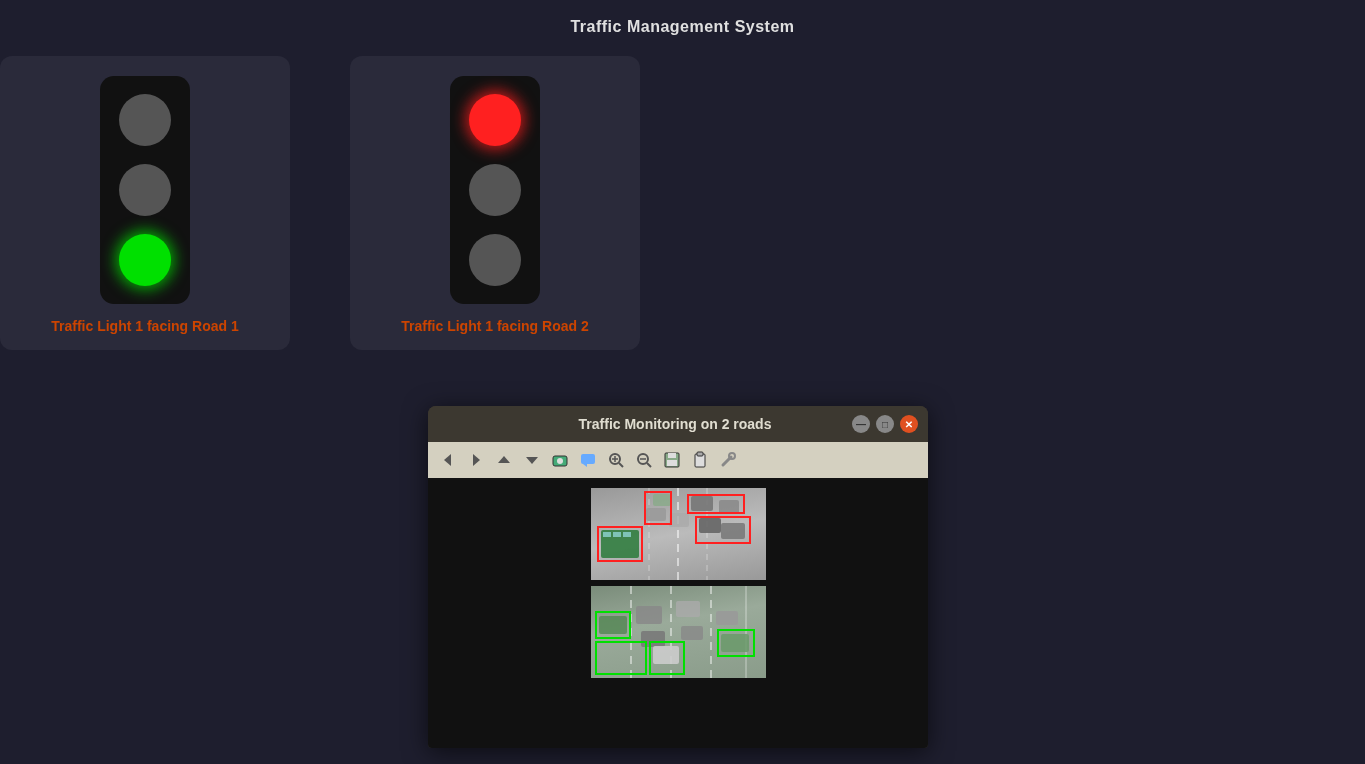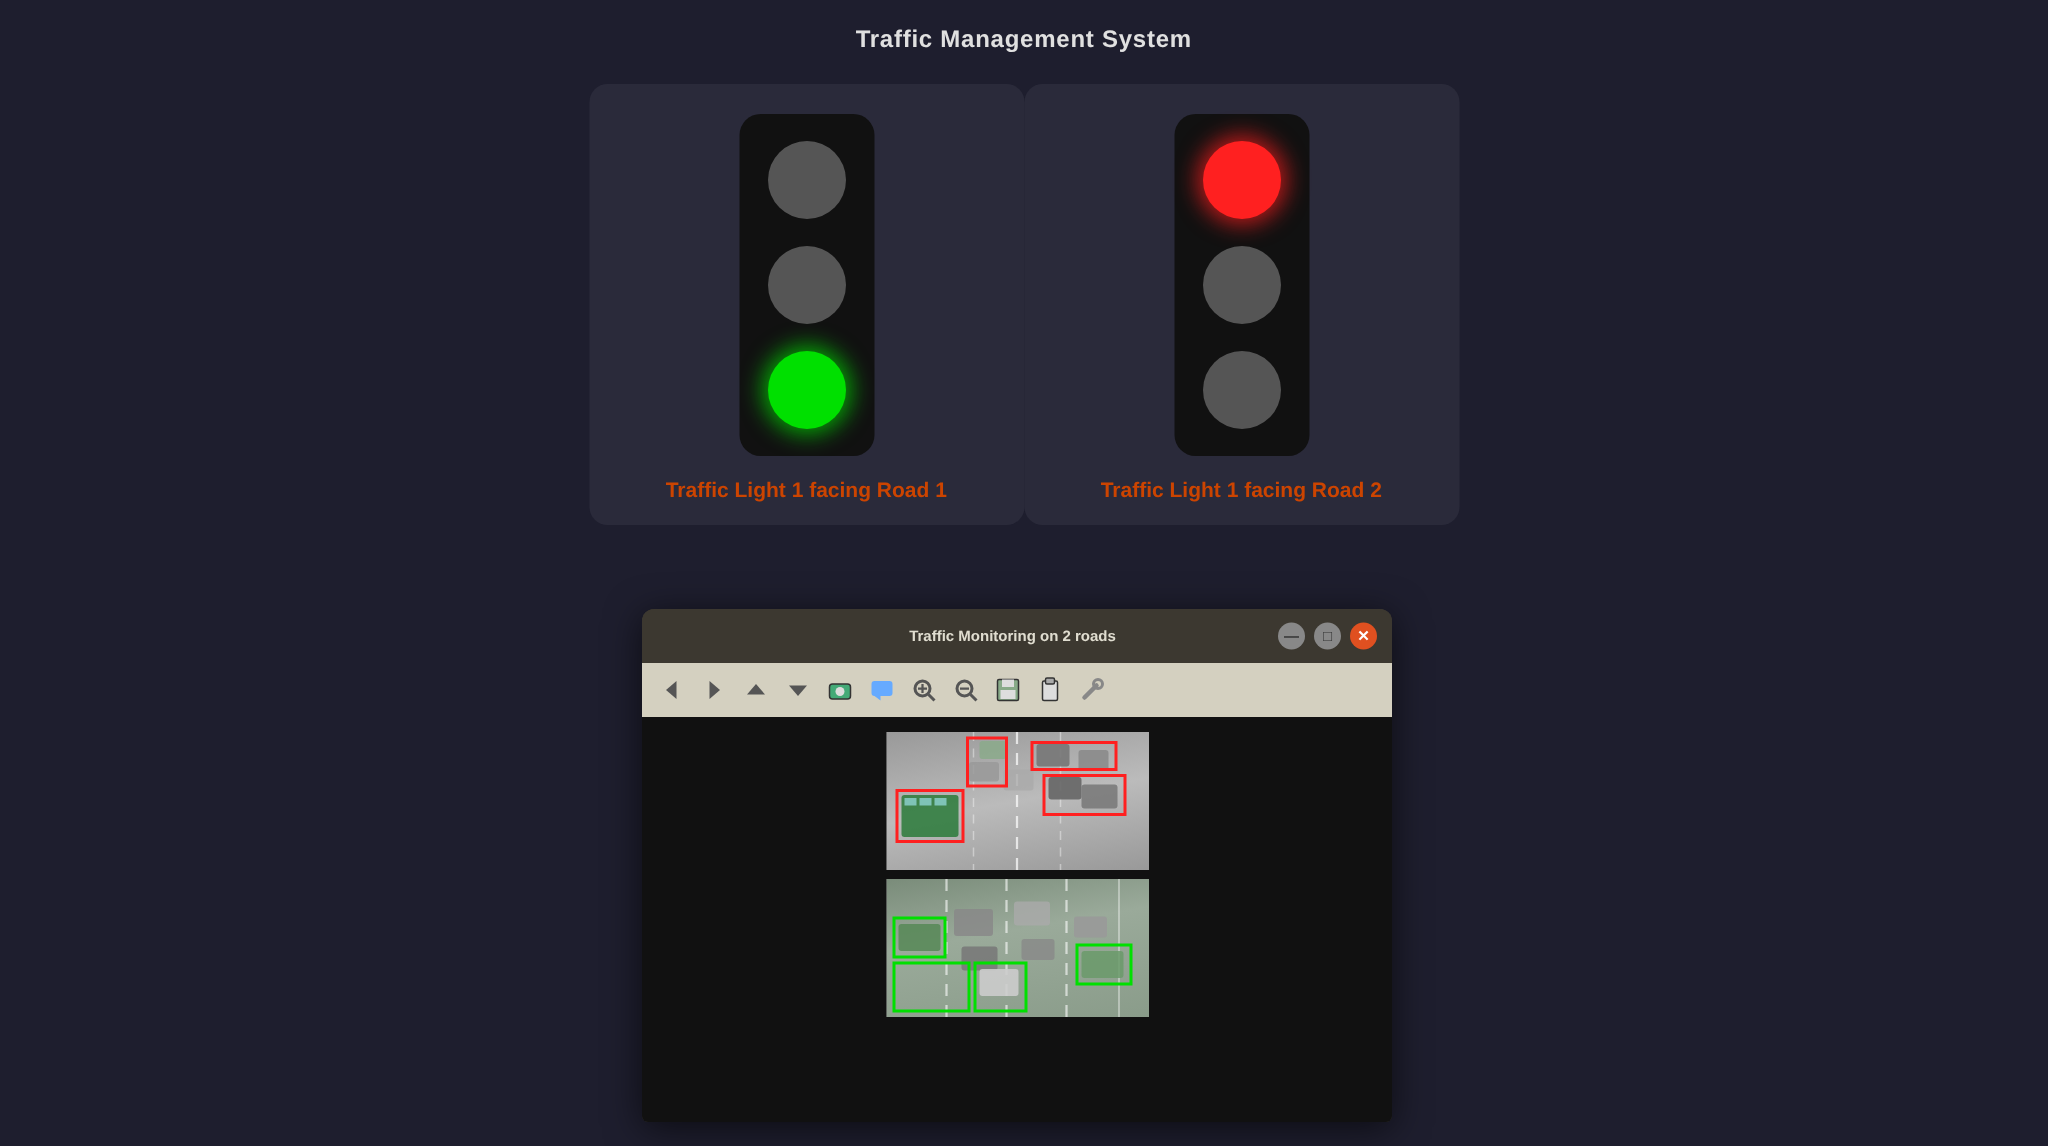--- a/index.html
+++ b/index.html
@@ -18,21 +18,22 @@
       text-align: center;
       padding: 18px 0 10px;
       font-size: 16px;
       font-weight: bold;
       color: #e0e0e0;
       letter-spacing: 0.5px;
     }
 
     .traffic-lights-row {
       display: flex;
-      justify-content: center;
+      justify-content: flex-start;
+      gap: 60px;
       margin-top: 10px;
     }
 
     .traffic-light-card {
       background-color: #2a2a3a;
       border-radius: 12px;
       width: 290px;
       padding: 20px 20px 16px;
       display: flex;
       flex-direction: column;
@@ -95,21 +96,21 @@
       justify-content: space-between;
       background: #3c3830;
       padding: 6px 10px;
       height: 36px;
     }
 
     .monitor-title {
       flex: 1;
       text-align: center;
       color: #e0ddd0;
-      font-size: 10px;
+      font-size: 14px;
       font-weight: 600;
     }
 
     .titlebar-controls {
       display: flex;
       gap: 6px;
       align-items: center;
     }
 
     .ctrl-btn {

